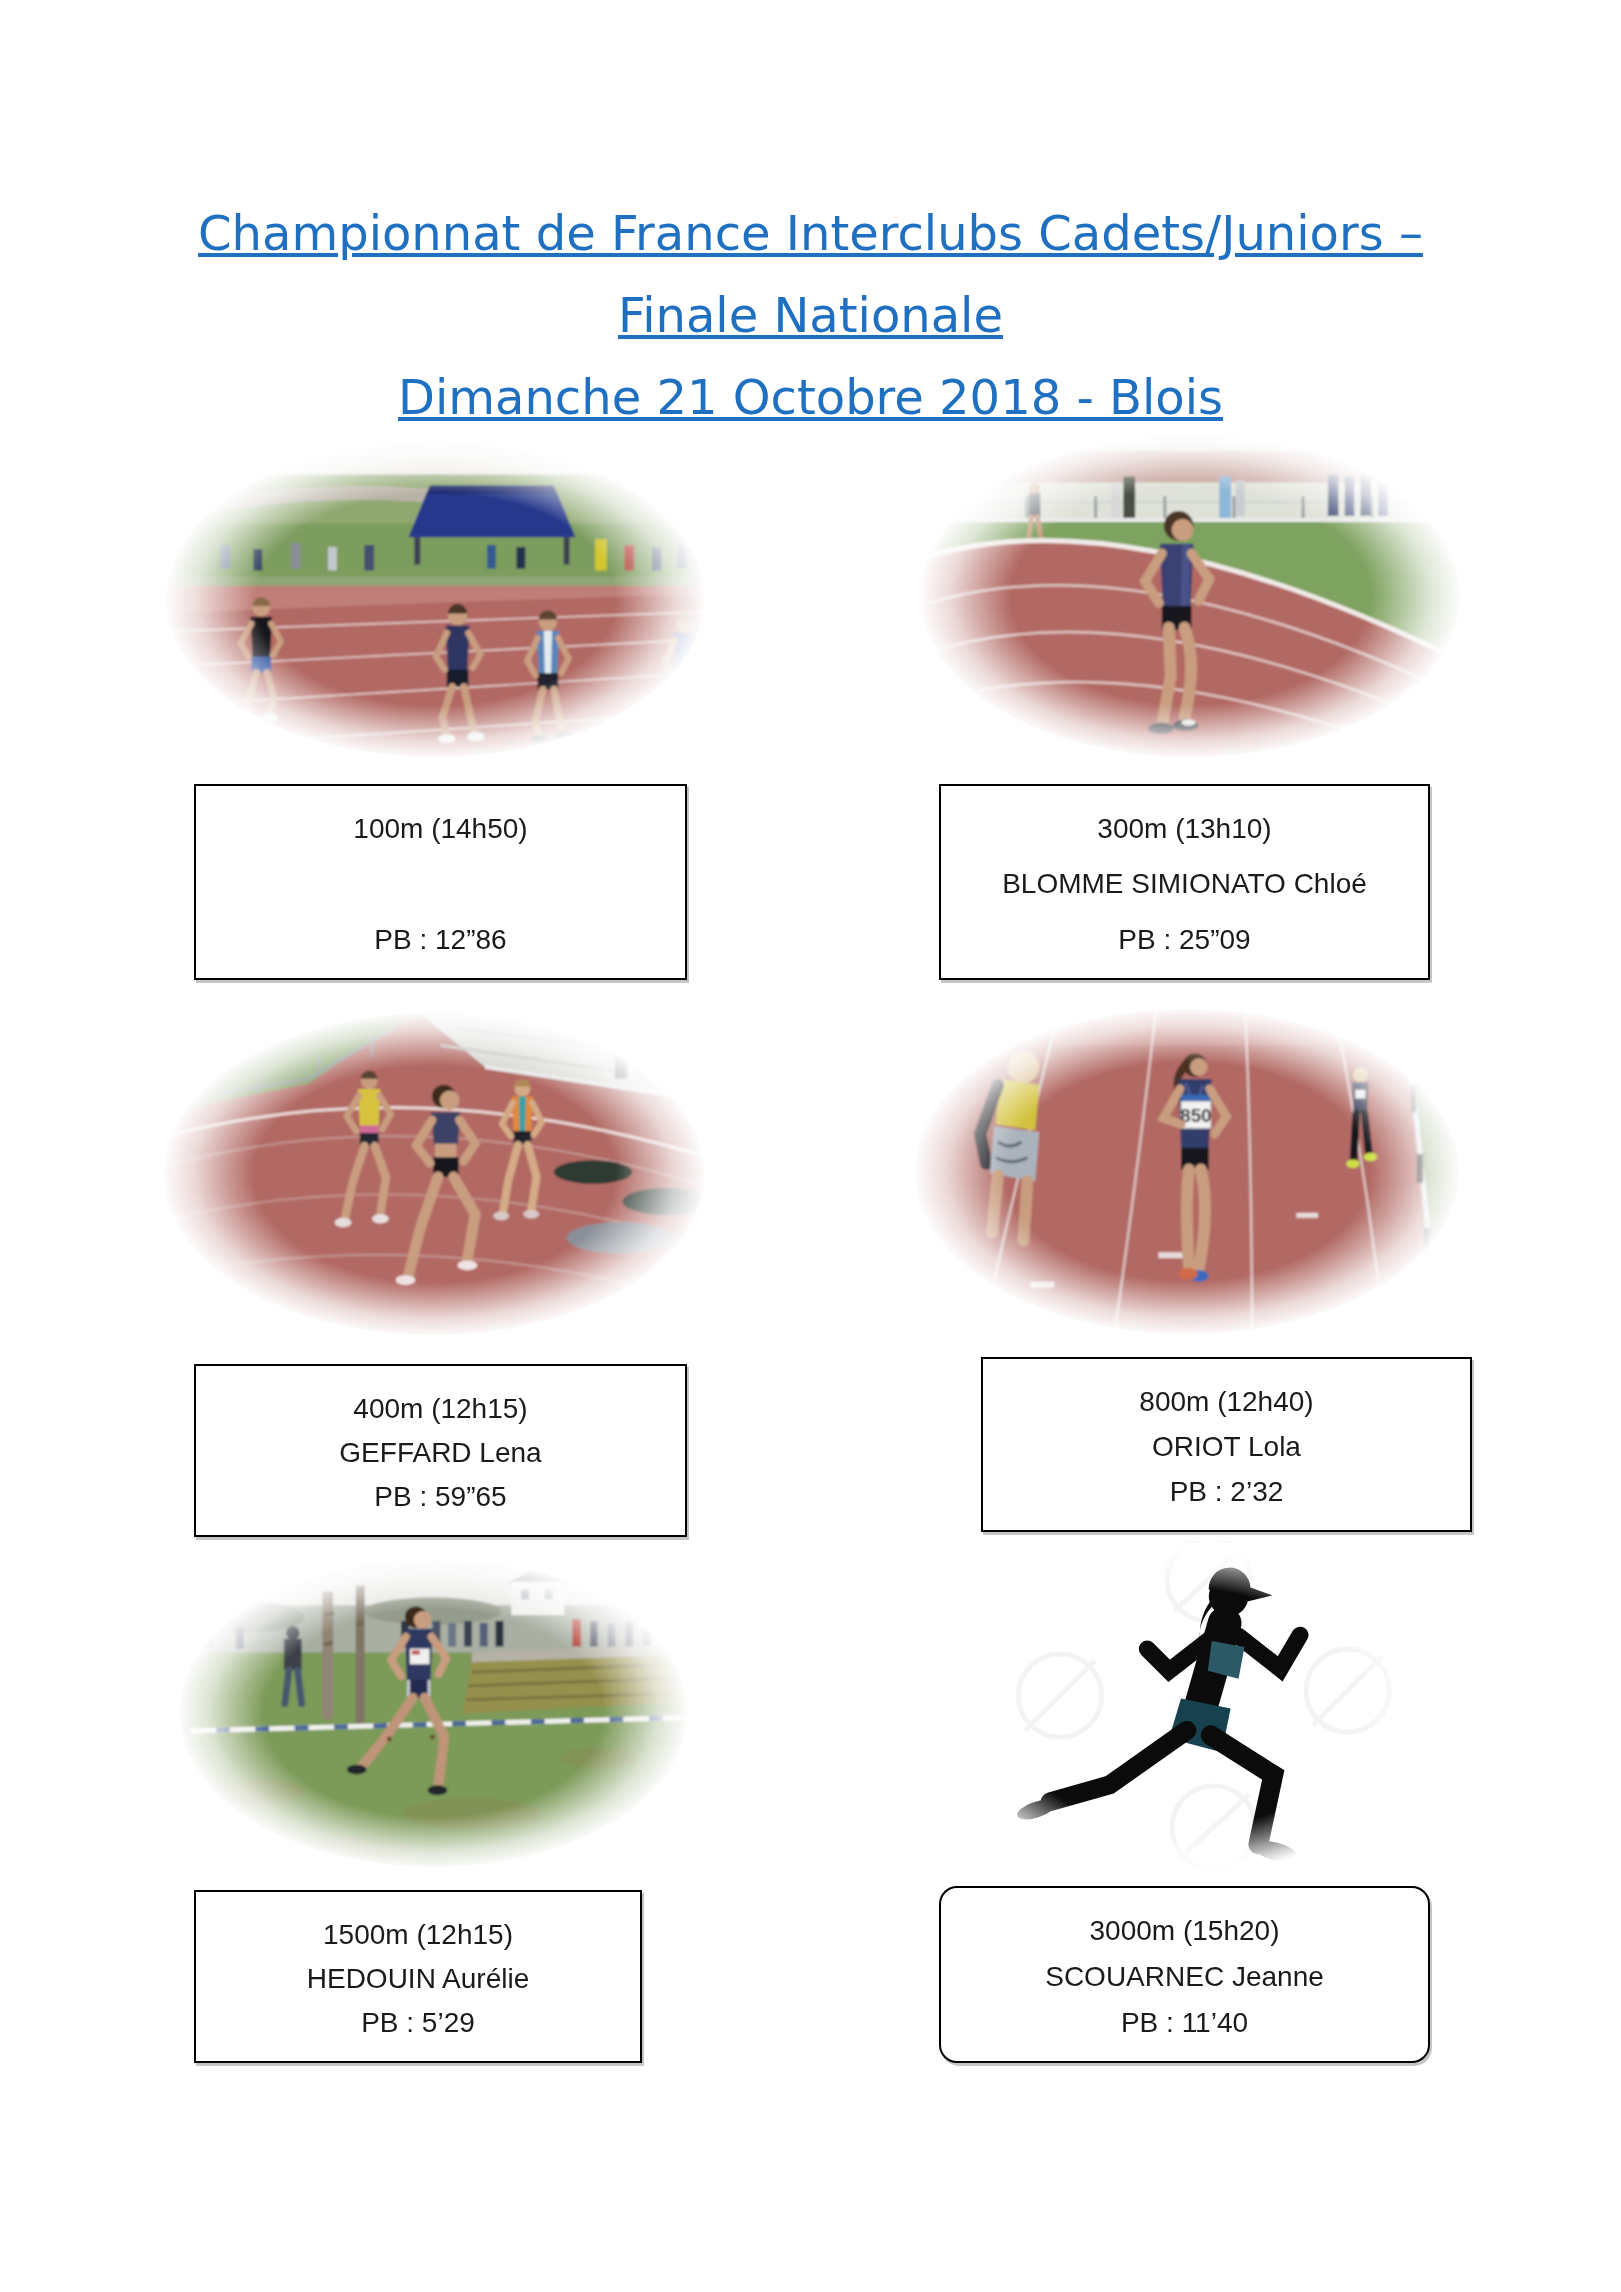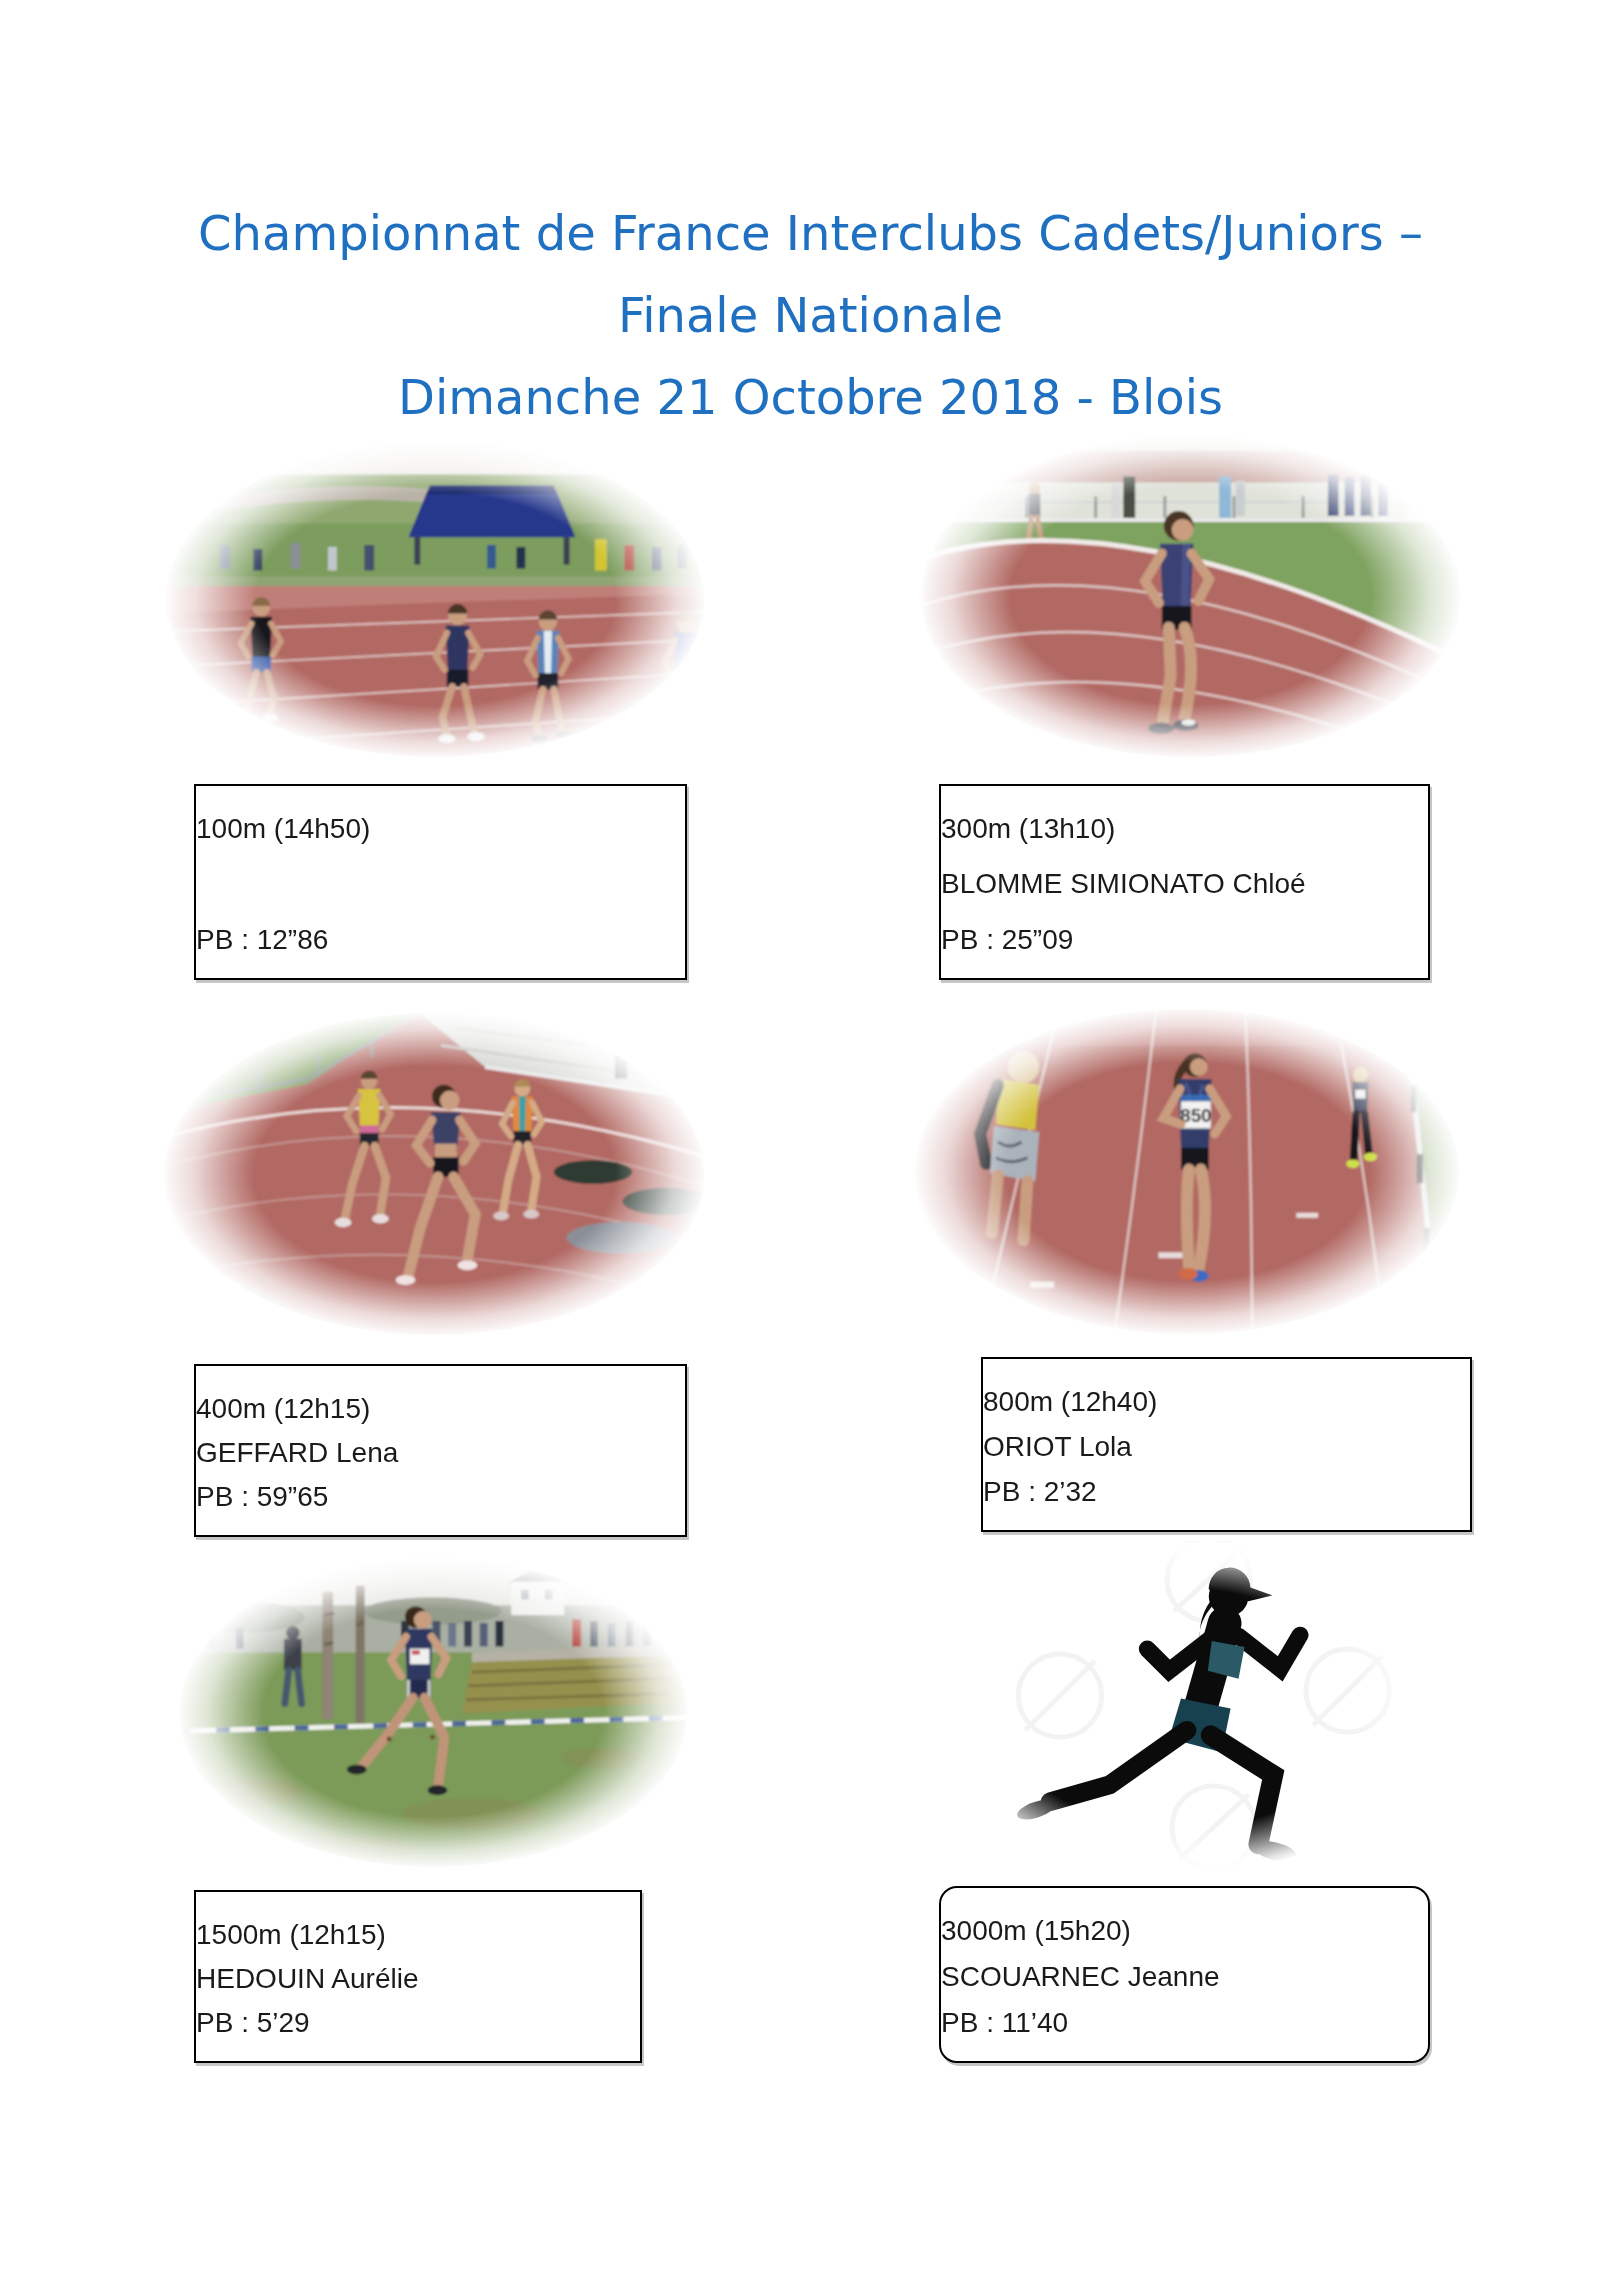--- a/index.html
+++ b/index.html
@@ -1,25 +1,25 @@
 <!DOCTYPE html>
 <html><head>
 <meta charset="utf-8">
 <style>
   html,body{margin:0;padding:0;background:#ffffff;}
   .page{position:relative;width:1621px;height:2293px;background:#ffffff;overflow:hidden;
         font-family:"Liberation Sans",sans-serif;}
   .title-line{position:absolute;left:0;width:1621px;text-align:center;
         font-family:"DejaVu Sans",sans-serif;font-size:48px;line-height:63px;
-        color:#1f70c1;font-weight:500;letter-spacing:0px;white-space:nowrap;}
+        color:#1f70c1;font-weight:500;letter-spacing:0px;white-space:nowrap;text-decoration:underline;}
   .photo{position:absolute;}
   .photo svg{display:block;width:100%;height:100%;}
   .info-box{position:absolute;box-sizing:border-box;border:2px solid #000;
         background:#fff;display:flex;flex-direction:column;justify-content:space-between;
-        padding:25.5px 0 21.6px 0;box-shadow:2px 2.9px 0 rgba(90,90,90,0.35);}
+        padding:25.5px 0 21.6px 0;text-align:center;box-shadow:2px 2.9px 0 rgba(90,90,90,0.35);}
   .info-box p{margin:0;font-size:28px;color:#1a1a1a;line-height:33px;
         font-family:"Liberation Sans",sans-serif;}
   svg text{font-family:"Liberation Sans",sans-serif;}
 </style>
 </head>
 <body>
 
 <div class="page">
 
   <div class="title-line" style="top:202px;">Championnat de France Interclubs Cadets/Juniors –</div>

